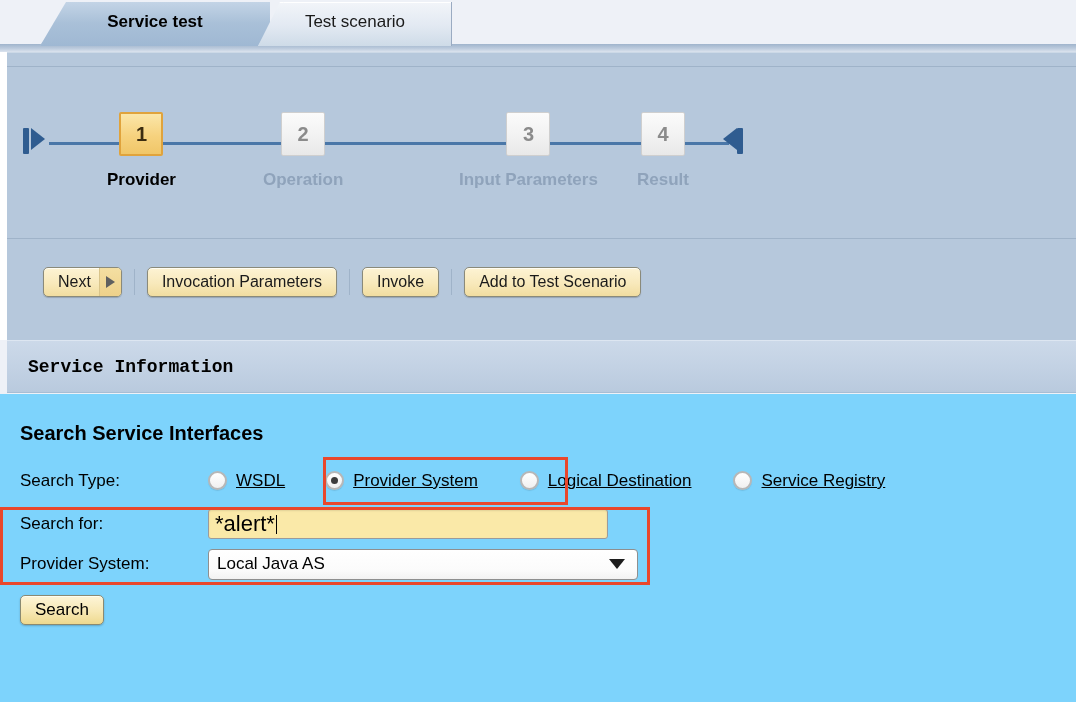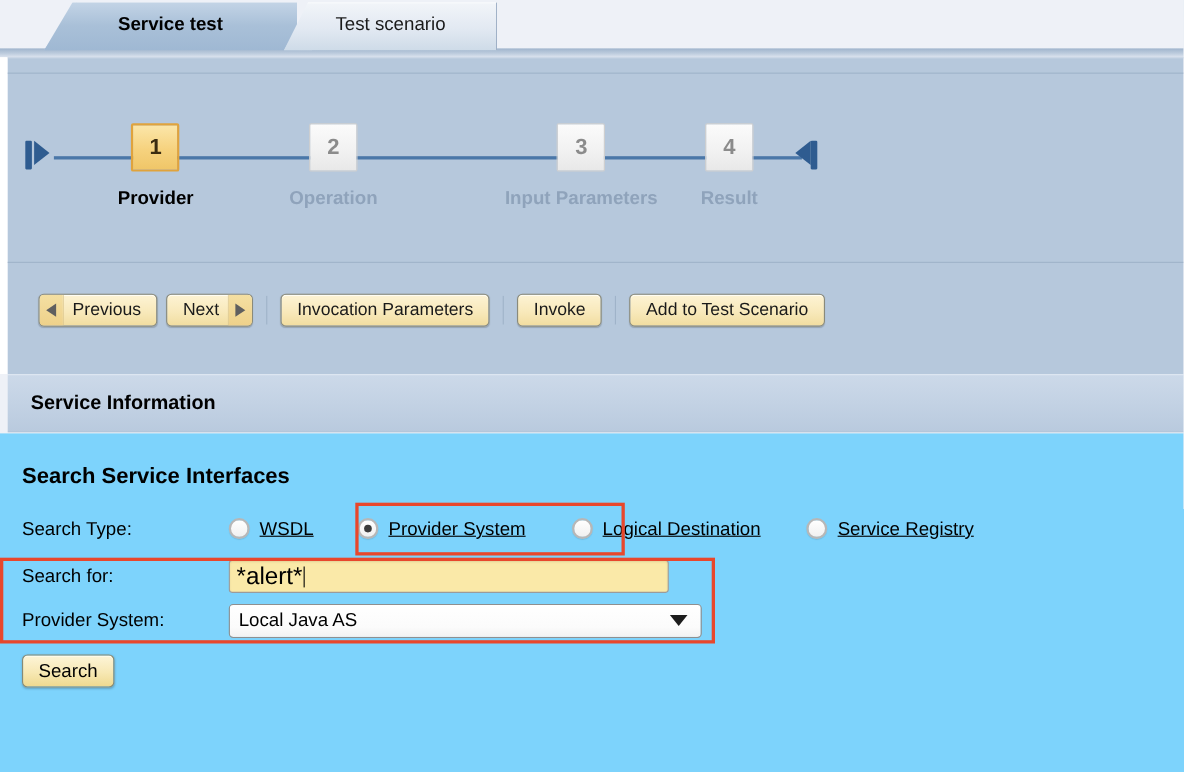--- a/index.html
+++ b/index.html
@@ -163,21 +163,21 @@
     border-top: 6px solid transparent; border-bottom: 6px solid transparent;
   }
   .tri.l { border-right: 9px solid #5f5f5f; }
   .tri.r { border-left: 9px solid #5f5f5f; }
   .btn-gap { width: 8px; }
   .divider {
     width: 1px; height: 26px; background: #9fb3c9; margin: 2px 12px 0 12px;
   }
 
   
-  .section-head-wrap { position: absolute; left: 0; top: 340px; right: 0; padding-left: 7px; }
+  .section-head-wrap { position: absolute; left: 0; top: 340px; right: 0; padding-left: 7px; font-family: Liberation Mono, monospace; }
   .section-head {
     height: 53px;
     display: flex; align-items: center;
     padding-left: 21px;
     font-size: 18px; font-weight: bold; color: #000;
     background: linear-gradient(180deg, #ccd9e9 0%, #c3d2e4 50%, #b9cade 100%);
     border-top: 1px solid #dde6f1;
     border-bottom: 1px solid #a8bdd4;
   }
 
@@ -302,26 +302,20 @@
           <div class="step-label">Input Parameters</div>
         </div>
 
         <div class="step step-4 done">
           <div class="step-box">4</div>
           <div class="step-label">Result</div>
         </div>
       </div>
 
       <div class="toolbar">
-        <div class="btn has-left-arrow">
-          <span class="arrowpad left">
-              <span class="tri l"></span>
-            </span>
-          <span>Previous</span>
-        </div>
         <div class="btn-gap"></div>
         <div class="btn has-right-arrow">
           <span>Next</span>
           <span class="arrowpad right">
               <span class="tri r"></span>
             </span>
         </div>
 
         <div class="divider"></div>
 

